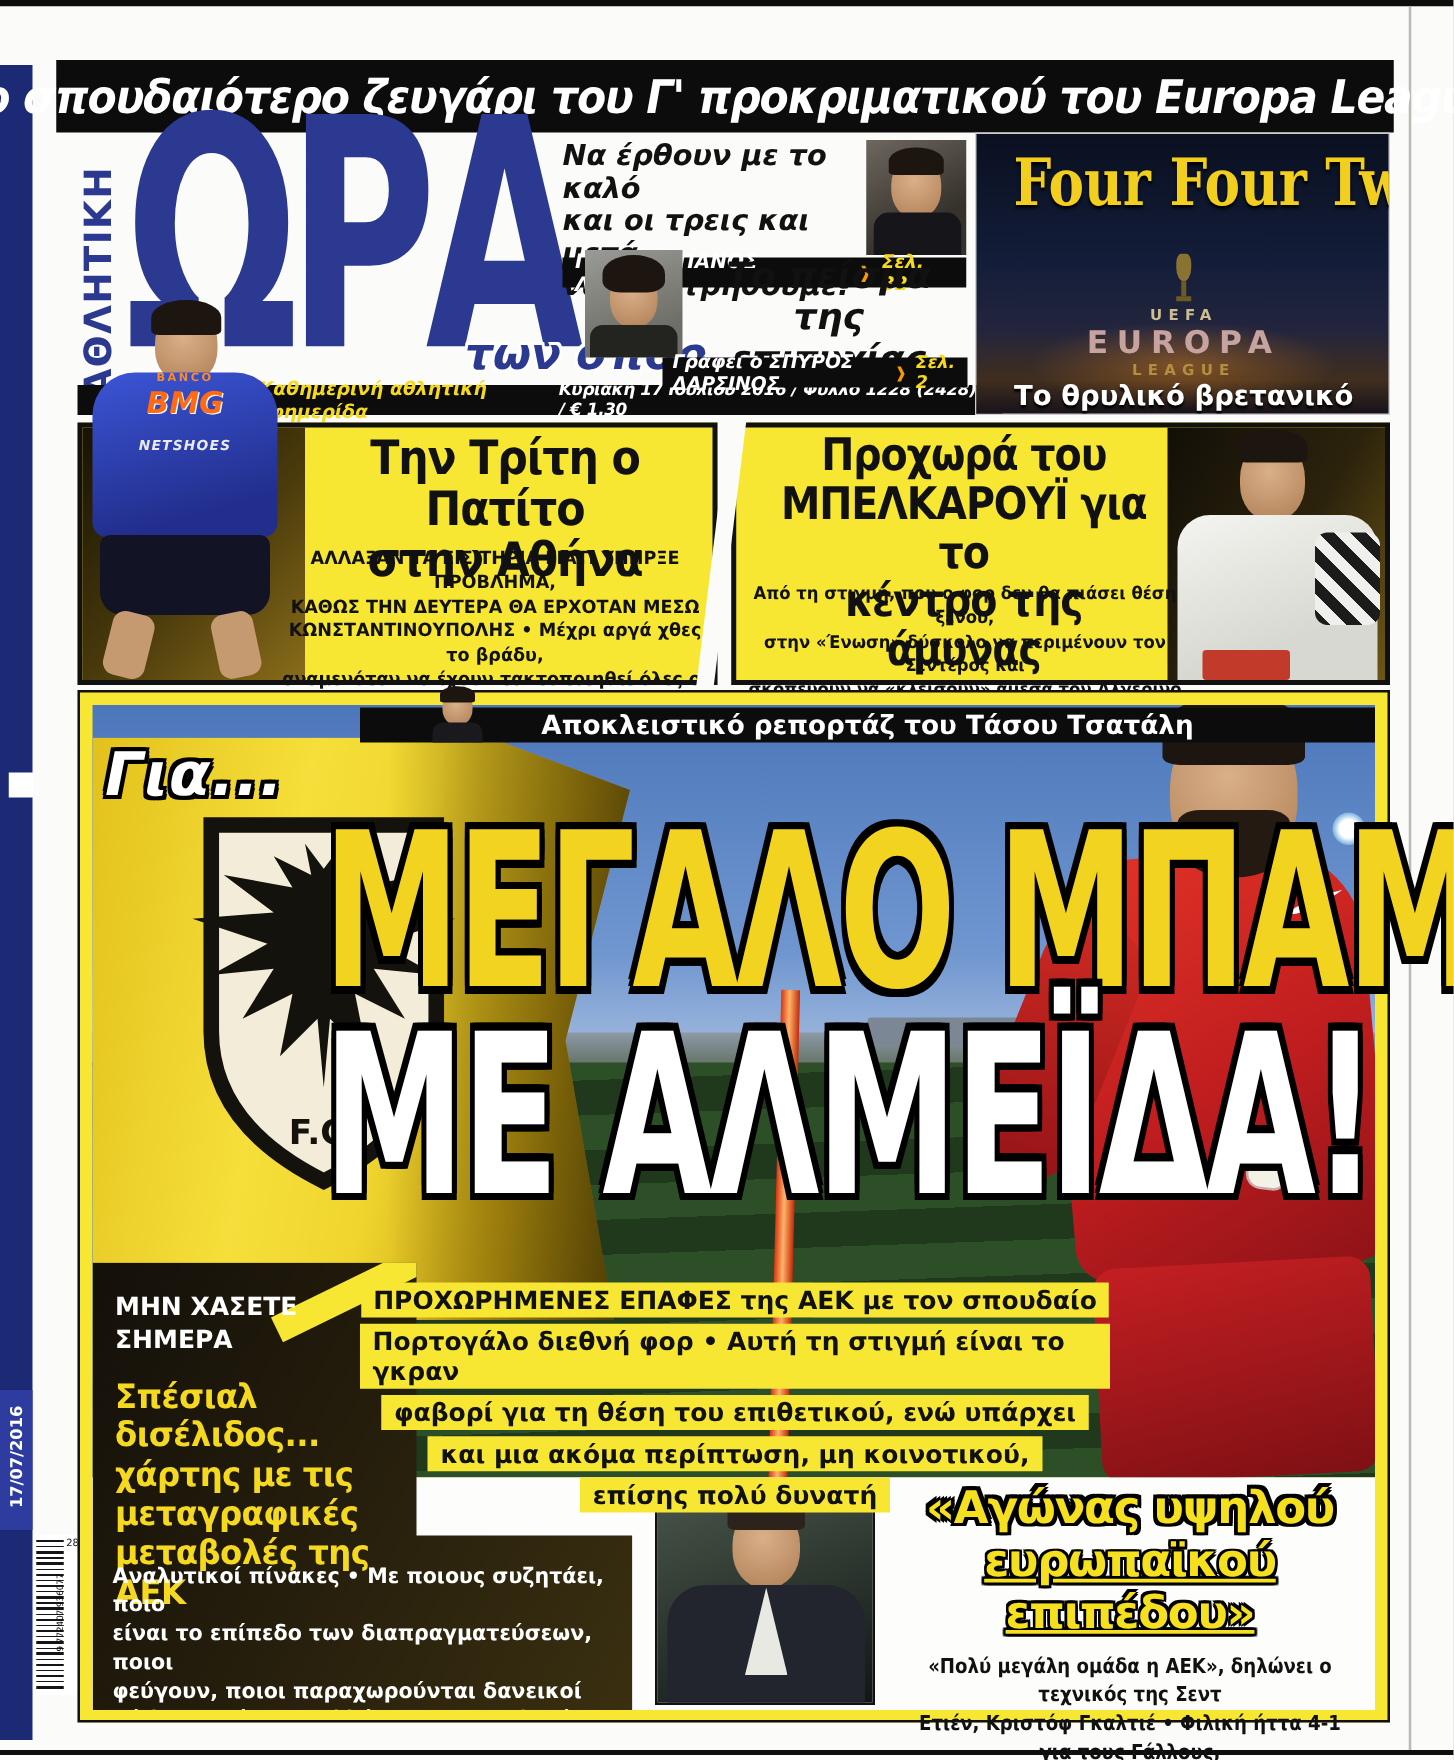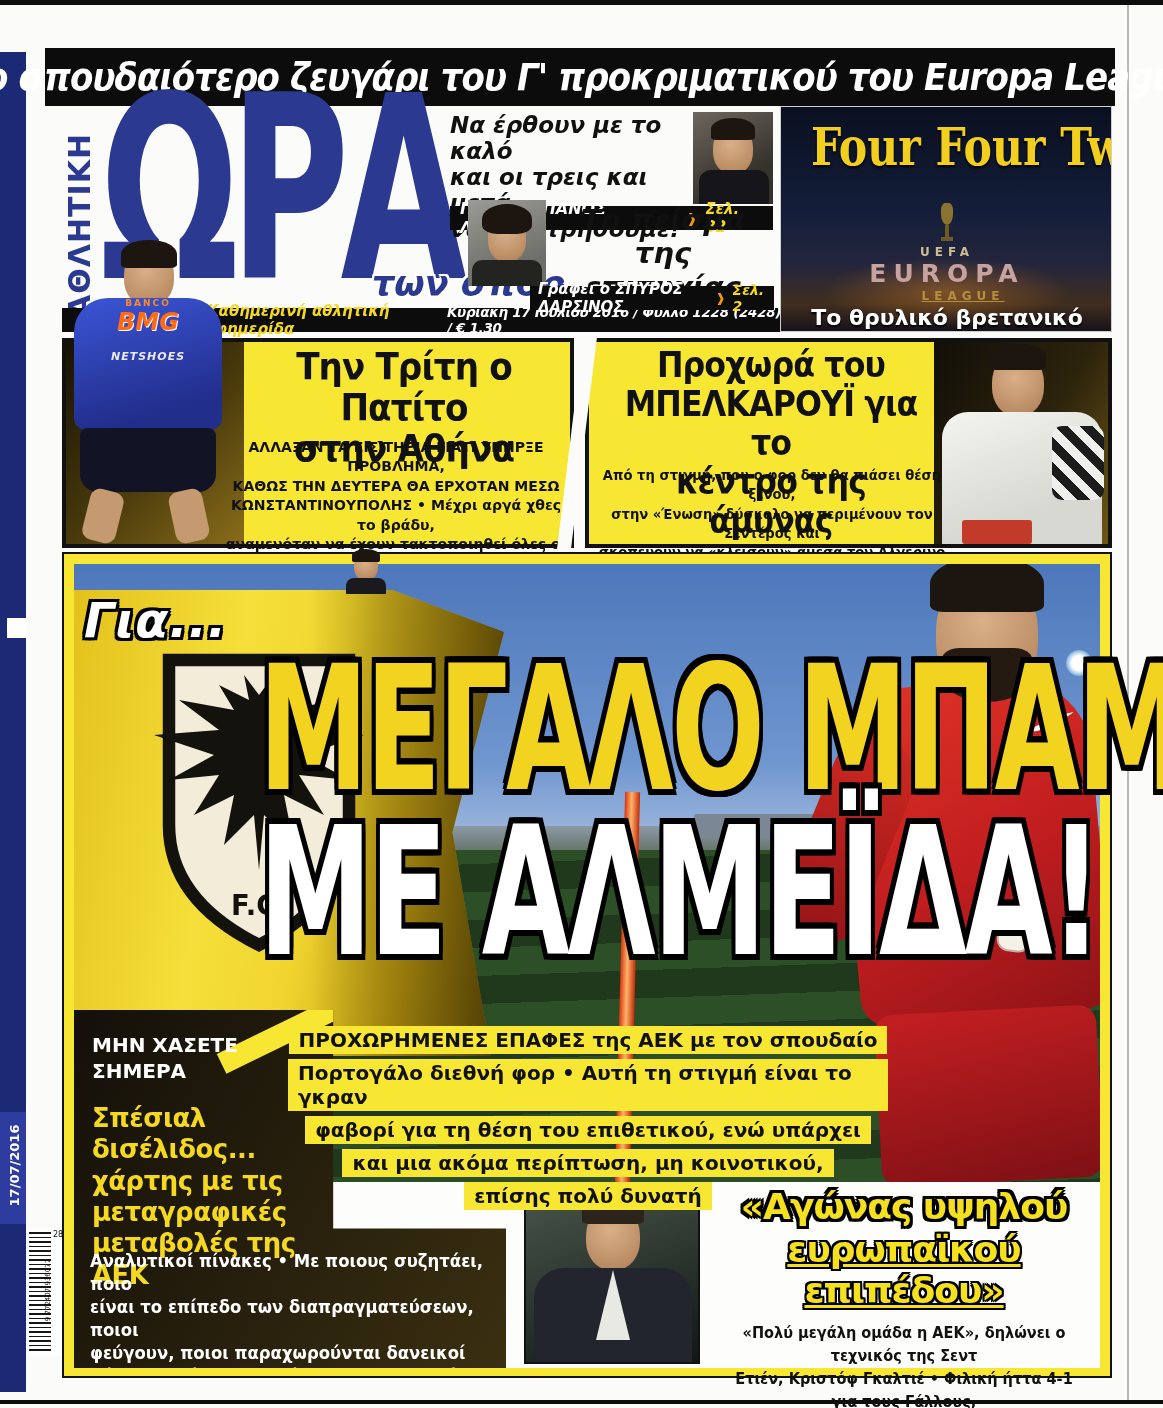--- a/index.html
+++ b/index.html
@@ -84,21 +84,21 @@
               background:linear-gradient(180deg,#0a1020 0%,#131d39 45%,#23253d 70%,#402e1e 88%,#17121a 100%);">
     <div class="abs" style="left:40px;top:150px;width:250px;height:70px;background:radial-gradient(ellipse at center,rgba(255,150,40,0.35),rgba(0,0,0,0) 70%);"></div>
     <div class="abs b ctr" style="left:0;top:6px;width:332px;font-family:'DejaVu Serif','Liberation Serif',serif;font-size:52px;line-height:1.3;color:#f2cf1e;transform:scaleX(0.82);white-space:nowrap;text-shadow:0 2px 3px #000;">Four Four Two</div>
     <div class="abs" style="left:158px;top:96px;width:16px;height:40px;">
       <div class="abs" style="left:2px;top:0;width:12px;height:22px;background:#8a7230;border-radius:40% 40% 60% 60%;"></div>
       <div class="abs" style="left:6px;top:22px;width:4px;height:12px;background:#6e5a24;"></div>
       <div class="abs" style="left:2px;top:34px;width:12px;height:4px;background:#6e5a24;"></div>
     </div>
     <div class="abs b ctr" style="left:0;top:138px;width:332px;color:#cdbd92;font-size:12px;letter-spacing:5px;">UEFA</div>
     <div class="abs b ctr" style="left:0;top:152px;width:332px;color:#c7a3a0;font-size:25px;letter-spacing:7px;">EUROPA</div>
-    <div class="abs b ctr" style="left:16px;top:182px;width:332px;color:#b28f3e;font-size:12px;letter-spacing:5px;text-decoration:underline;">LEAGUE</div>
+    <div class="abs b ctr" style="left:0;top:182px;width:332px;color:#b28f3e;font-size:12px;letter-spacing:5px;">LEAGUE</div>
     <div class="abs b ctr pre" style="left:0;top:198px;width:332px;color:#fff;font-size:22px;line-height:1.2;text-shadow:0 2px 2px #000;">Το θρυλικό βρετανικό περιοδικό
 ξεχωρίζει το Σεντ Ετιέν-ΑΕΚ</div>
   </div>
 
   <div class="abs ybox" style="left:62px;top:338px;width:512px;height:210px;box-sizing:border-box;">
     <div class="abs" style="left:0;top:0;width:178px;height:202px;background:linear-gradient(135deg,#171204 0%,#4a3b0c 55%,#8a6d1a 100%);"></div>
     <div class="abs b pre ctr" style="left:170px;top:4px;width:336px;font-size:38px;line-height:1.08;letter-spacing:-1px;transform:scaleX(0.9);transform-origin:center top;">Την Τρίτη ο Πατίτο
 στην Αθήνα</div>
     <div class="abs b pre ctr" style="left:152px;top:96px;width:356px;font-size:14.5px;line-height:1.34;transform:scaleX(0.97);transform-origin:center top;">ΑΛΛΑΞΑΝ ΤΑ ΕΙΣΙΤΗΡΙΑ ΓΙΑΤΙ ΥΠΗΡΞΕ ΠΡΟΒΛΗΜΑ,
 ΚΑΘΩΣ ΤΗΝ ΔΕΥΤΕΡΑ ΘΑ ΕΡΧΟΤΑΝ ΜΕΣΩ
@@ -167,20 +167,23 @@
       <div class="abs" style="left:122px;top:84px;width:90px;height:54px;background:#241a12;border-radius:20% 20% 50% 50%;"></div>
       <svg class="abs" style="left:208px;top:150px;transform:rotate(-8deg);" width="48" height="17" viewBox="0 0 46 16">
         <path d="M1 12 C10 8 28 2 45 1 C30 9 12 15 4 14 Z" fill="#fff"></path>
       </svg>
       <div class="abs" style="left:246px;top:86px;width:26px;height:26px;border-radius:50%;background:radial-gradient(circle,#fff 40%,#7fb2e0 70%,#2b5d9e);"></div>
       <div class="abs" style="left:178px;top:342px;width:30px;height:42px;background:#f4f1e6;border-radius:4px 4px 12px 12px;transform:rotate(7deg);border:2px solid #caa;"></div>
       <div class="abs" style="left:58px;top:446px;width:222px;height:172px;background:linear-gradient(170deg,#c41f22,#7e1014);border-radius:18px;transform:rotate(-3deg);"></div>
     </div>
   </div>
 
+  <div class="abs strip" style="left:288px;top:566px;width:812px;height:28px;display:flex;align-items:center;justify-content:center;z-index:7;">
+    <span class="b" style="font-size:21px;">Αποκλειστικό ρεπορτάζ του Τάσου Τσατάλη</span>
+  </div>
   <div class="abs" style="left:342px;top:552px;width:48px;height:42px;z-index:8;">
     <div class="head-skin" style="left:12px;top:0;width:24px;height:28px;"></div>
     <div class="hair" style="left:10px;top:-3px;width:28px;height:13px;"></div>
     <div class="abs" style="left:4px;top:26px;width:40px;height:16px;background:#1a1a1e;border-radius:8px 8px 0 0;"></div>
   </div>
 
   <div class="abs b it out3" style="left:84px;top:592px;color:#fff;font-size:48px;z-index:9;letter-spacing:1px;">Για...</div>
   <div class="abs b ctr out6" style="left:74px;top:648px;width:1026px;color:#f2d320;font-size:172px;line-height:0.95;letter-spacing:-4px;transform:scaleX(0.64);transform-origin:center top;white-space:nowrap;z-index:9;">ΜΕΓΑΛΟ ΜΠΑΜ</div>
   <div class="abs b ctr out6" style="left:74px;top:800px;width:1026px;color:#fff;font-size:178px;line-height:1.05;letter-spacing:-4px;transform:scaleX(0.64);transform-origin:center top;white-space:nowrap;z-index:9;">ΜΕ ΑΛΜΕΪΔΑ!</div>
 

